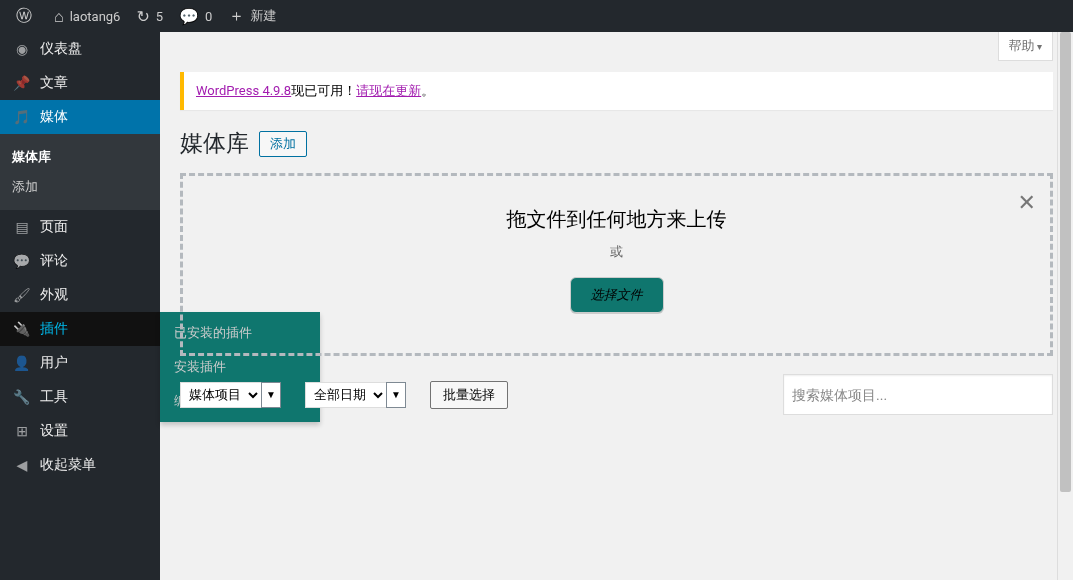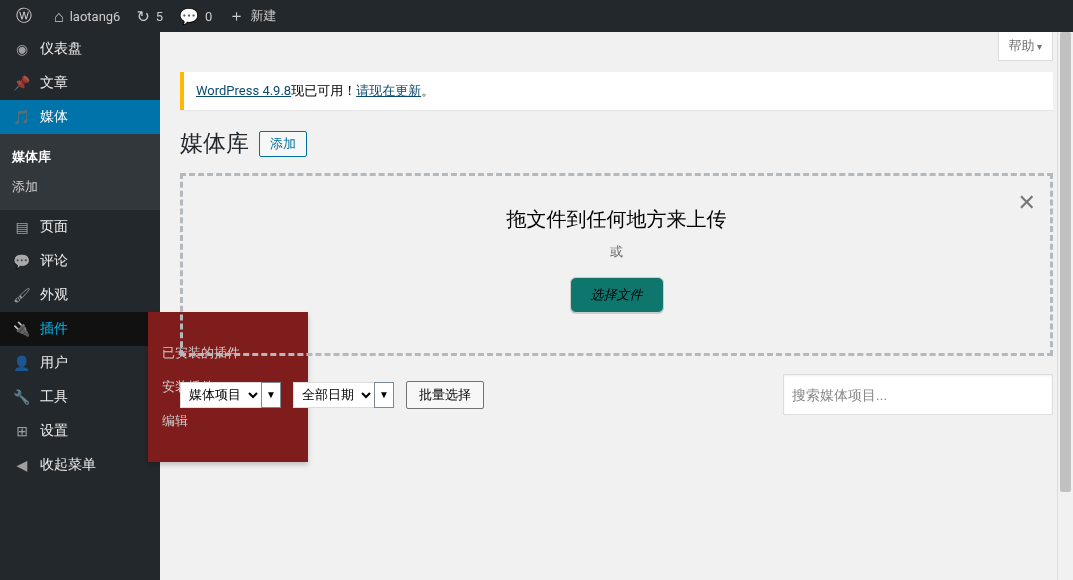--- a/index.html
+++ b/index.html
@@ -20,43 +20,43 @@
 .menu-item.current { background: #0073aa; color: #fff; }
 .menu-item.current .mi-icon { opacity: 1; }
 .menu-item.current::after { content: ""; position: absolute; right: -8px; top: 50%; margin-top: -8px; border: 8px solid transparent; border-right-color: #f1f1f1; }
 .menu-item.hover-open { background: #111; color: #00b9eb; }
 .menu-item.hover-open .mi-icon { opacity: 1; }
 .submenu { background: #32373c; padding: 8px 0; }
 .submenu-item { padding: 6px 12px; font-size: 13px; color: #ccc; cursor: pointer; }
 .submenu-item.current { color: #fff; font-weight: 600; }
 
 
-.flyout { position: absolute; left: 148px; top: 0; width: 160px; background: #7f1d1d; padding: 24px 0; box-shadow: 0 3px 5px rgba(0,0,0,.2); }
+.flyout { position: absolute; left: 160px; top: 0; width: 160px; background: #0f766e; padding: 4px 0; box-shadow: 0 3px 5px rgba(0,0,0,.2); }
 .flyout-item { padding: 8px 14px; font-size: 13px; color: #ccc; cursor: pointer; }
 
 
 .content { position: absolute; left: 160px; top: 32px; right: 0; bottom: 0; padding: 0 20px 20px 20px; overflow: auto; }
 .help-tab { float: right; margin-top: 0; background: #fff; border: 1px solid #ddd; border-top: none; padding: 5px 10px; font-size: 13px; color: #737373; cursor: pointer; }
 .help-tab::after { content: " ▾"; font-size: 10px; }
 
 .notice { clear: both; margin-top: 40px; background: #fff; border-left: 4px solid #ffb900; box-shadow: 0 1px 1px rgba(0,0,0,.04); padding: 10px 12px; font-size: 13px; }
-.notice a { color: #0c4a6e; }
+.notice a { color: #a21caf; }
 
 .page-head { display: flex; align-items: center; margin: 18px 0 14px 0; }
 .page-title { font-size: 23px; font-weight: 400; color: #23282d; margin-right: 10px; }
 .add-btn { border: 1px solid #0071a1; color: #0071a1; background: #f7f7f7; padding: 3px 10px; font-size: 13px; border-radius: 2px; cursor: pointer; }
 
 .dropzone { border: 3px dashed #b4b9be; position: relative; padding: 30px 10px 40px; text-align: center; color: #555; }
 .dropzone .dz-close { position: absolute; right: 14px; top: 14px; font-size: 22px; color: #777; cursor: pointer; }
 .dz-title { font-size: 20px; color: #000000; margin-bottom: 10px; }
 .dz-or { font-size: 13px; color: #666; margin-bottom: 16px; }
 .dz-btn { background: #0f766e; border: 1px solid #ccc; padding: 8px 20px; font-size: 13px; border-radius: 6px; cursor: pointer; box-shadow: 0 1px 0 #ccc; font-style: italic; }
 .dz-hint { font-size: 12px; color: #666; margin-top: 28px; }
 
-.filters { display: flex; align-items: center; gap: 12px; margin-top: 18px; }
+.filters { display: flex; align-items: center; gap: 24px; margin-top: 18px; }
 .select-wrap { display: inline-flex; align-items: center; }
 .select-wrap select { font-size: 13px; padding: 2px 4px; height: 26px; border: 1px solid #ddd; background: #fff; }
 .select-wrap .dd { border: 1px solid #7e8993; width: 20px; height: 26px; display: inline-flex; align-items: center; justify-content: center; background: #fff; margin-left: -1px; font-size: 10px; }
 .bulk-btn { background: #f7f7f7; border: 1px solid #737373; padding: 4px 12px; font-size: 13px; border-radius: 2px; cursor: pointer; text-align: right; }
 .search { margin-left: auto; border: 1px solid #ddd; padding: 4px 8px; font-size: 14px; width: 270px; height: 41px; box-shadow: inset 0 1px 2px rgba(0,0,0,.07); }
 .search::placeholder { color: #888; }
 
 
 .scrollbar { position: absolute; right: 0; top: 32px; bottom: 0; width: 16px; background: #f1f1f1; border-left: 1px solid #ddd; }
 .scrollbar-thumb { position: absolute; left: 2px; right: 2px; top: 0; height: 460px; background: #c1c1c1; border-radius: 2px; }

